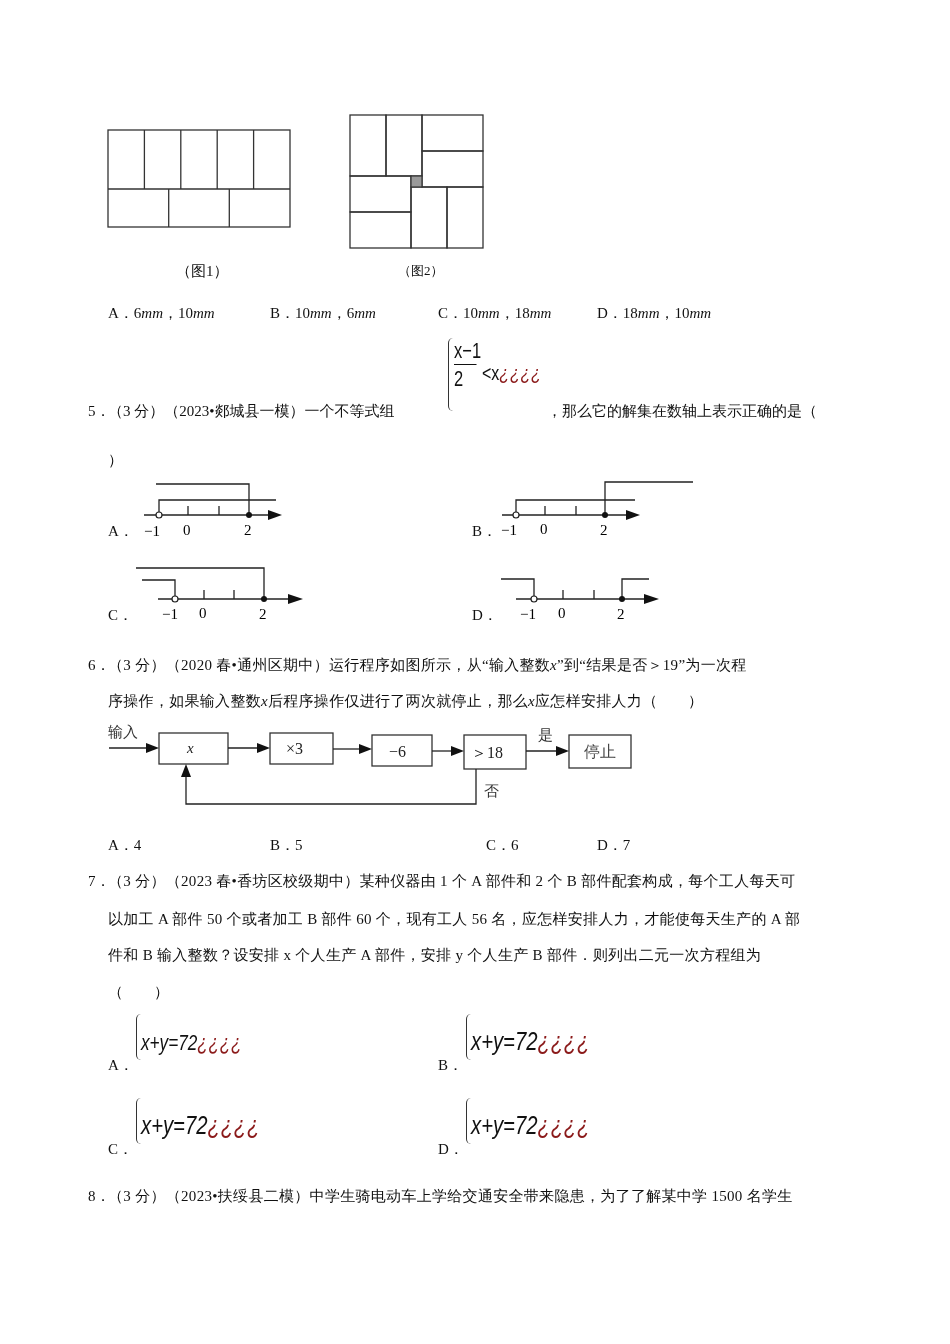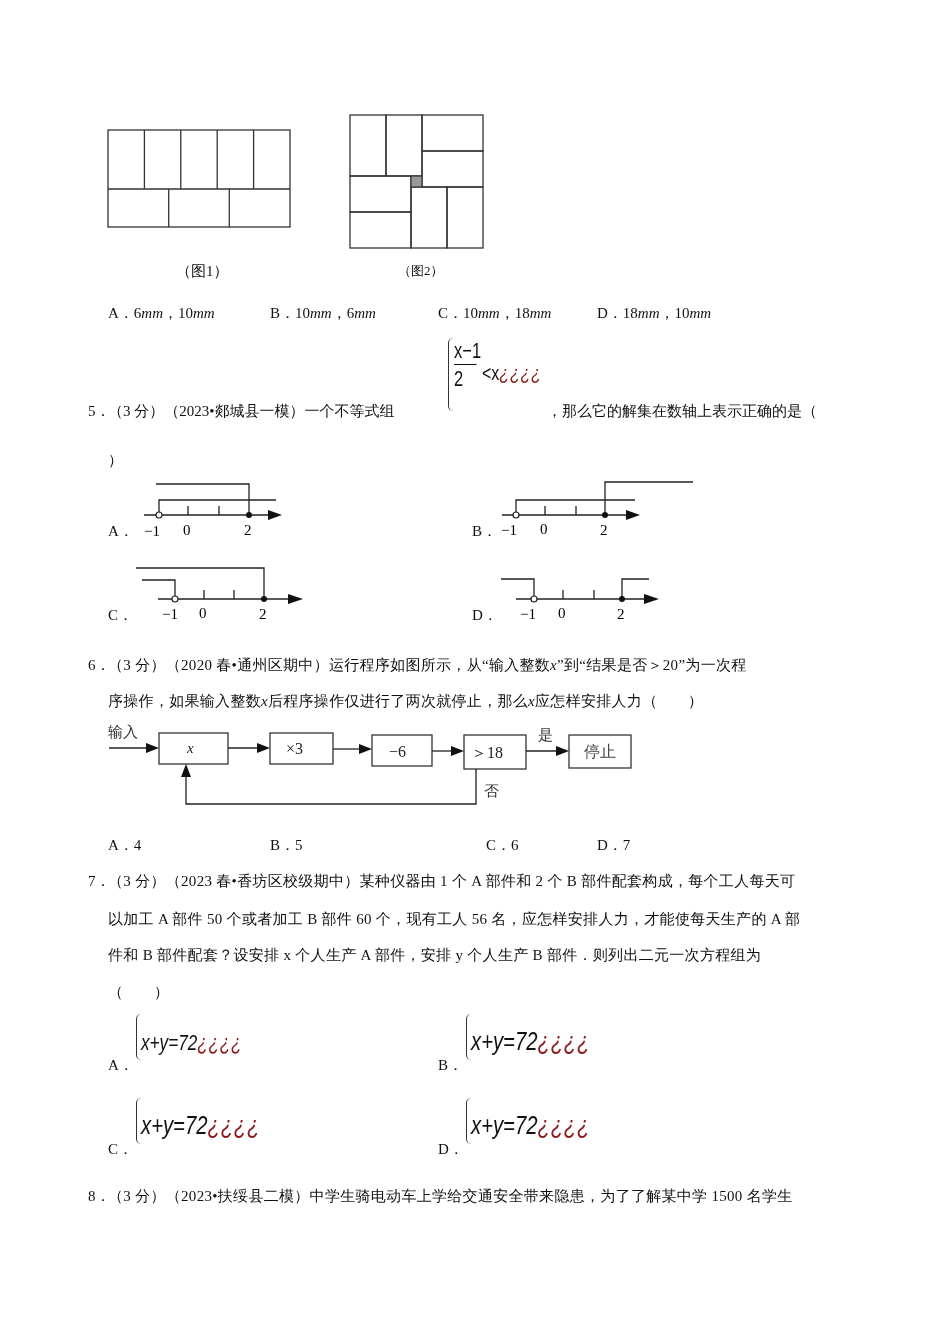--- a/index.html
+++ b/index.html
@@ -151,21 +151,21 @@
     <circle cx="36" cy="39" r="3" fill="#fff" stroke="#222" stroke-width="1.2"></circle>
     <circle cx="124" cy="39" r="3" fill="#111"></circle>
     <text x="22" y="59" font-size="15">−1</text>
     <text x="60" y="58" font-size="15">0</text>
     <text x="119" y="59" font-size="15">2</text>
   </svg>
 </div>
 
 <div class="qnum" style="top:656px;">6．</div>
 <div class="line" style="top:656px;">
-  <span>（3 分）（2020 春•通州区期中）运行程序如图所示，从“输入整数</span><span class="it">x</span><span>”到“结果是否＞20”为一次程</span>
+  <span>（3 分）（2020 春•通州区期中）运行程序如图所示，从“输入整数</span><span class="it">x</span><span>”到“结果是否＞19”为一次程</span>
 </div>
 <div class="line" style="top:692px;">
   <span>序操作，如果输入整数</span><span class="it">x</span><span>后程序操作仅进行了两次就停止，那么</span><span class="it">x</span><span>应怎样安排人力（　　）</span>
 </div>
 
 <svg class="abs" style="left:100px;top:715px;" width="540" height="100" viewBox="0 0 540 100">
   <g stroke="#333" stroke-width="1.3" fill="#fff">
     <rect x="59" y="18" width="69" height="31"></rect>
     <rect x="170" y="18" width="63" height="31"></rect>
     <rect x="272" y="20" width="60" height="31"></rect>
@@ -207,21 +207,21 @@
 <div class="abs" style="left:438px;top:836px;margin-left:48px;">
   <span>C．</span><span>6</span>
 </div>
 <div class="abs" style="left:597px;top:836px;">
   <span>D．</span><span>7</span>
 </div>
 
 <div class="qnum" style="top:872px;">7．</div>
 <div class="line" style="top:872px;">（3 分）（2023 春•香坊区校级期中）某种仪器由 1 个 A 部件和 2 个 B 部件配套构成，每个工人每天可</div>
 <div class="line" style="top:910px;">以加工 A 部件 50 个或者加工 B 部件 60 个，现有工人 56 名，应怎样安排人力，才能使每天生产的 A 部</div>
-<div class="line" style="top:946px;">件和 B 部件配套？设安排 x 个人生产 A 部件，安排 y 个人生产 B 部件．则列出二元一次方程组为</div>
+<div class="line" style="top:946px;">件和 B 输入整数？设安排 x 个人生产 A 部件，安排 y 个人生产 B 部件．则列出二元一次方程组为</div>
 <div class="line" style="top:983px;">（　　）</div>
 
 <div class="abs" style="left:106px;top:1014px;width:200px;height:60px;">
   <span class="abs" style="left:2px;top:42px;">A．</span>
   <div class="brace" style="left:30px;top:0;height:46px;"></div>
   <div class="abs" style="left:35px;top:16px;">
     <span class="eqsys" style="font-size:22px;"><span class="it">x+y=72</span><span class="garble">¿¿¿¿</span></span>
   </div>
 </div>
 

